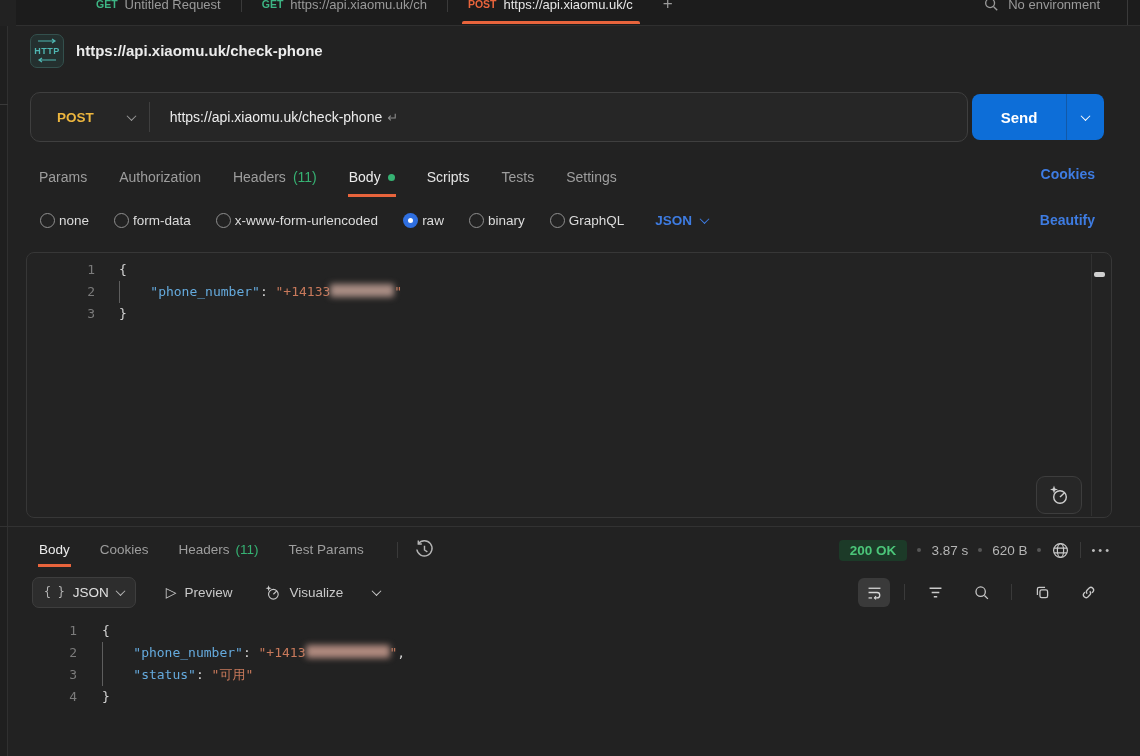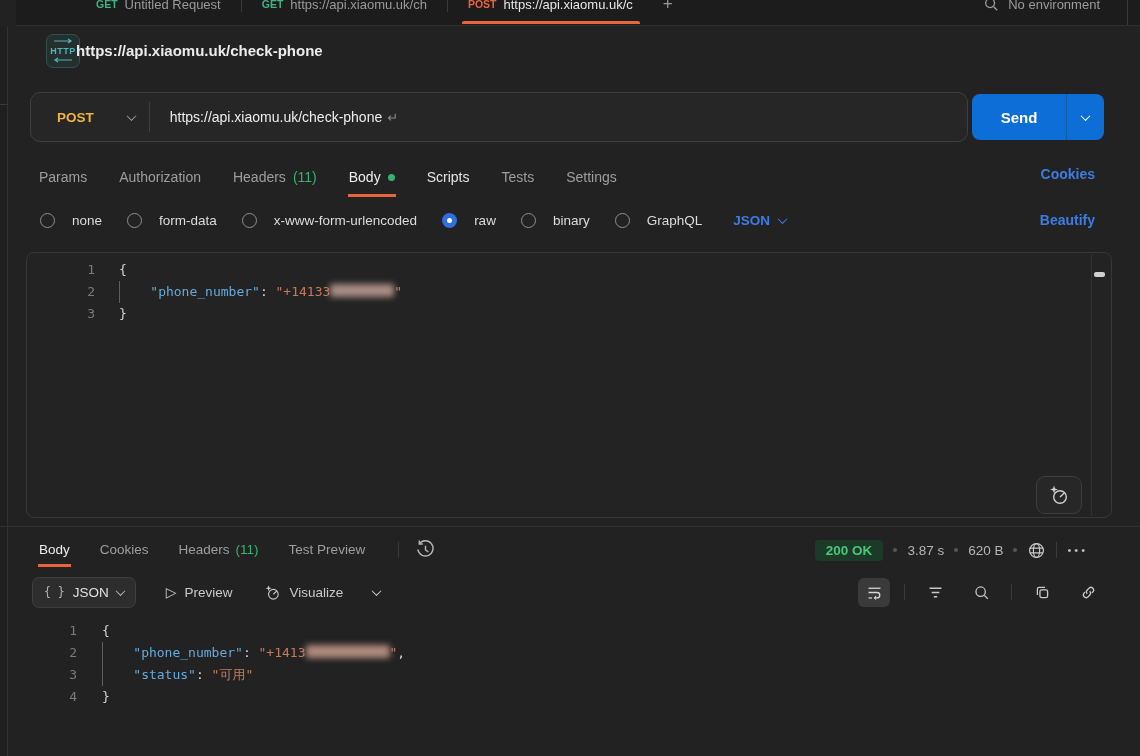--- a/index.html
+++ b/index.html
@@ -20,21 +20,21 @@
   .tsep { width:1px; height:16px; background:#3a3a3a; }
   #tab-underline { top:21px; left:462px; width:178px; height:3px; background:#e8643c; border-radius:2px 2px 0 0; }
   #env-area { position:absolute; top:-16px; right:40px; height:40px; display:flex;
     align-items:center; gap:9px; color:#9a9a9a; font-size:13px; }
   #env-divider { top:0; right:12px; width:1px; height:26px; background:#3a3a3a; }
   .plus { font-size:17px; color:#9a9a9a; padding:0 10px; }
 
   
   #http-badge { top:34px; left:30px; width:34px; height:34px; background:#24302f;
     border:1px solid #33504d; border-radius:7px; display:flex; align-items:center;
-    justify-content:center; flex-direction:column;margin-left:16px; }
+    justify-content:center; flex-direction:column; }
   #http-badge .httptxt { color:#4fb6b2; font-size:9px; font-weight:bold; letter-spacing:.5px; }
   #req-title { top:42px; left:76px; font-size:15px; font-weight:bold; color:#ececec; }
   #save-btn { top:36px; right:38px; height:32px; background:#343434; border-radius:8px;
     display:flex; align-items:stretch; overflow:hidden; }
   #save-main { display:flex; align-items:center; gap:8px; padding:0 14px; font-size:13.5px; color:#e3e3e3; cursor:pointer; }
   #save-chev { width:32px; display:flex; align-items:center; justify-content:center;
     border-left:1px solid #454545; cursor:pointer; }
 
   .chev { width:7px; height:7px; border-right:1.6px solid currentColor;
     border-bottom:1.6px solid currentColor; transform:rotate(45deg) translate(-1px,-1px); display:inline-block; }
@@ -60,21 +60,21 @@
   .rtab { padding:11px 1px 12px; cursor:pointer; display:flex; align-items:center; gap:7px; }
   .rtab.active { color:#ececec; border-bottom:3px solid #e8643c; padding-bottom:9px; }
   .rtab.bright { color:#e3e3e3; }
   .rtab .cnt { color:#36b273; }
   .rtab .dot { width:7px; height:7px; border-radius:50%; background:#36b273; }
   #cookies-link { top:166px; right:45px; color:#3e7ce2; font-size:14px; font-weight:bold; cursor:pointer; }
 
   
   #radio-row { top:204px; left:40px; height:32px; display:flex; align-items:center;
     gap:25px; font-size:13.5px; color:#dcdcdc; }
-  .radio-item { display:flex; align-items:center; gap:17px; cursor:pointer; }
+  .radio-item { display:flex; align-items:center; gap:4px; cursor:pointer; }
   .rdo { width:15px; height:15px; border-radius:50%; border:1.5px solid #8f8f8f; position:relative; }
   .rdo.sel { border:none; background:#2f6fe0; }
   .rdo.sel::after { content:""; position:absolute; left:5px; top:5px; width:5px; height:5px;
     border-radius:50%; background:#fff; }
   #lang-sel { display:flex; align-items:center; gap:9px; color:#3e7ce2; font-weight:bold;
     font-size:13.5px; margin-left:6px; cursor:pointer; }
   #beautify-link { top:212px; right:45px; color:#3e7ce2; font-size:14px; font-weight:bold; cursor:pointer; }
 
   
   #req-editor { top:252px; left:26px; width:1086px; height:266px;
@@ -99,21 +99,21 @@
 
   #pane-divider { top:526px; left:0; right:0; height:1px; background:#323232; }
 
   
   #resp-tabs { top:532px; left:38px; display:flex; gap:28px; font-size:13.5px;
     color:#9e9e9e; align-items:center; }
   .resptab { padding:10px 1px 10px; cursor:pointer; display:flex; gap:6px; }
   .resptab.active { color:#ececec; border-bottom:3px solid #e8643c; padding-bottom:7px; }
   .resptab .cnt { color:#36b273; }
   #resp-tab-extra { display:flex; align-items:center; gap:16px; margin-left:4px; }
-  #resp-status { top:536px; right:52px; height:28px; display:flex; align-items:center;
+  #resp-status { top:536px; right:28px; height:28px; display:flex; align-items:center;
     gap:10px; font-size:13.5px; color:#b5b5b5; }
   #status-badge { background:#1c3a28; color:#4bc579; font-weight:bold; padding:3px 11px;
     border-radius:4px; font-size:13.5px; cursor:pointer; }
   .sepdot { width:4px; height:4px; border-radius:50%; background:#565656; }
   .vline { width:1px; height:16px; background:#3a3a3a; }
   #ellipsis { letter-spacing:3px; color:#bbb; font-size:11px; cursor:pointer; }
 
   
   #resp-toolbar { top:576px; left:32px; right:36px; height:32px; display:flex; align-items:center; }
   #json-btn { height:31px; display:flex; align-items:center; gap:8px; padding:0 11px;
@@ -295,21 +295,21 @@
           <span>Body</span>
         </div>
         <div class="resptab">
           <span>Cookies</span>
         </div>
         <div class="resptab">
           <span>Headers</span>
           <span class="cnt">(11)</span>
         </div>
         <div class="resptab">
-          <span>Test Preview</span>
+          <span>Test Params</span>
         </div>
       </span>
     <div id="resp-tab-extra">
       <div class="vline"></div>
       <span>
         <svg width="21" height="21" viewBox="0 0 22 22" fill="none" stroke="#b5b5b5" stroke-width="1.5">
           <path d="M4.5 5 A 8 8 0 1 1 3 11"></path>
           <path d="M4.5 1.5 V5.2 H8.2"></path>
           <path d="M11 7 V11.5 L14 13.5"></path>
         </svg>

